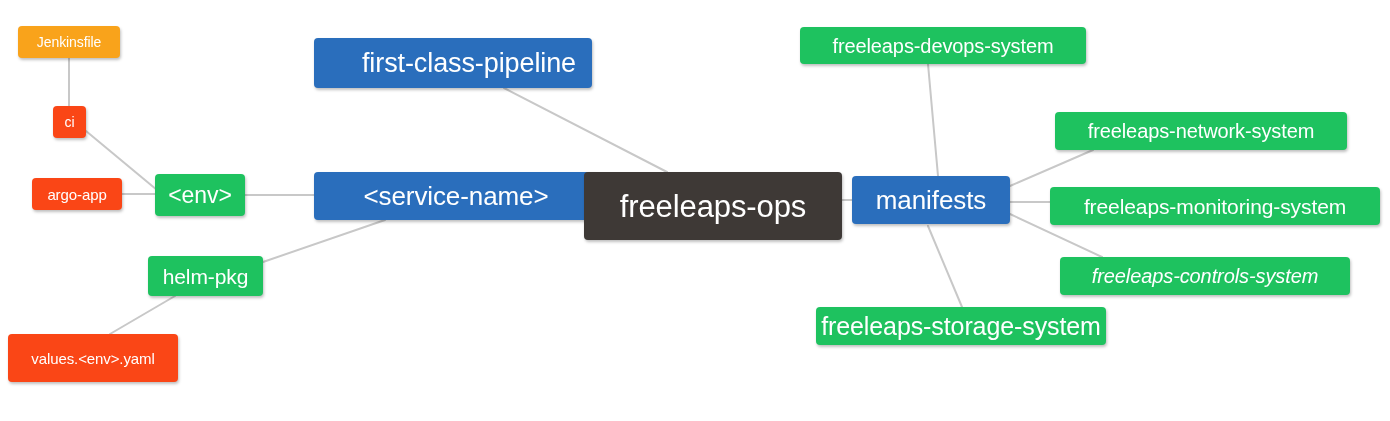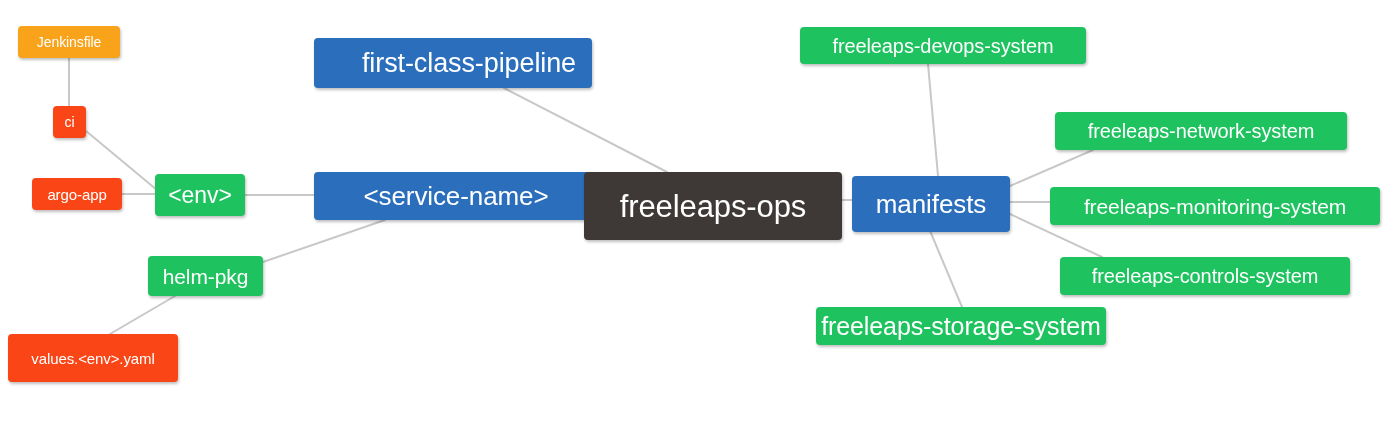--- a/index.html
+++ b/index.html
@@ -86,32 +86,32 @@
       </div>
       <div class="node" style="left: 314px; top: 38px; width: 278px; height: 50px; background: rgb(42, 110, 188); font-size: 27px; padding-left: 32px;">
         <span class="node-label">first-class-pipeline</span>
       </div>
       <div class="node" style="left: 314px; top: 172px; width: 284px; height: 48px; background: rgb(42, 110, 188); font-size: 26px;">
         <span class="node-label">&lt;service-name&gt;</span>
       </div>
       <div class="node" style="left: 584px; top: 172px; width: 258px; height: 68px; background: rgb(62, 57, 54); font-size: 31px;">
         <span class="node-label">freeleaps-ops</span>
       </div>
-      <div class="node" style="left: 852px; top: 176px; width: 158px; height: 56px; background: rgb(42, 110, 188); font-size: 26px;">
+      <div class="node" style="left: 852px; top: 176px; width: 158px; height: 48px; background: rgb(42, 110, 188); font-size: 26px;">
         <span class="node-label">manifests</span>
       </div>
       <div class="node" style="left: 800px; top: 27px; width: 286px; height: 37px; background: rgb(30, 194, 95); font-size: 20px; align-items: center;">
         <span class="node-label">freeleaps-devops-system</span>
       </div>
       <div class="node" style="left: 1055px; top: 112px; width: 292px; height: 38px; background: rgb(30, 194, 95); font-size: 20px;">
         <span class="node-label">freeleaps-network-system</span>
       </div>
       <div class="node" style="left: 1050px; top: 187px; width: 330px; height: 38px; background: rgb(30, 194, 95); font-size: 21px;">
         <span class="node-label">freeleaps-monitoring-system</span>
       </div>
-      <div class="node" style="left: 1060px; top: 257px; width: 290px; height: 38px; background: rgb(30, 194, 95); font-size: 20px;">
+      <div class="node" style="left: 1060px; top: 257px; width: 290px; height: 38px; background: rgb(30, 194, 95); font-size: 20px; font-style: italic;">
         <span class="node-label">freeleaps-controls-system</span>
       </div>
       <div class="node" style="left: 816px; top: 307px; width: 290px; height: 38px; background: rgb(30, 194, 95); font-size: 25px;">
         <span class="node-label">freeleaps-storage-system</span>
       </div>
     </div>
 </div>
 
 </body></html>

